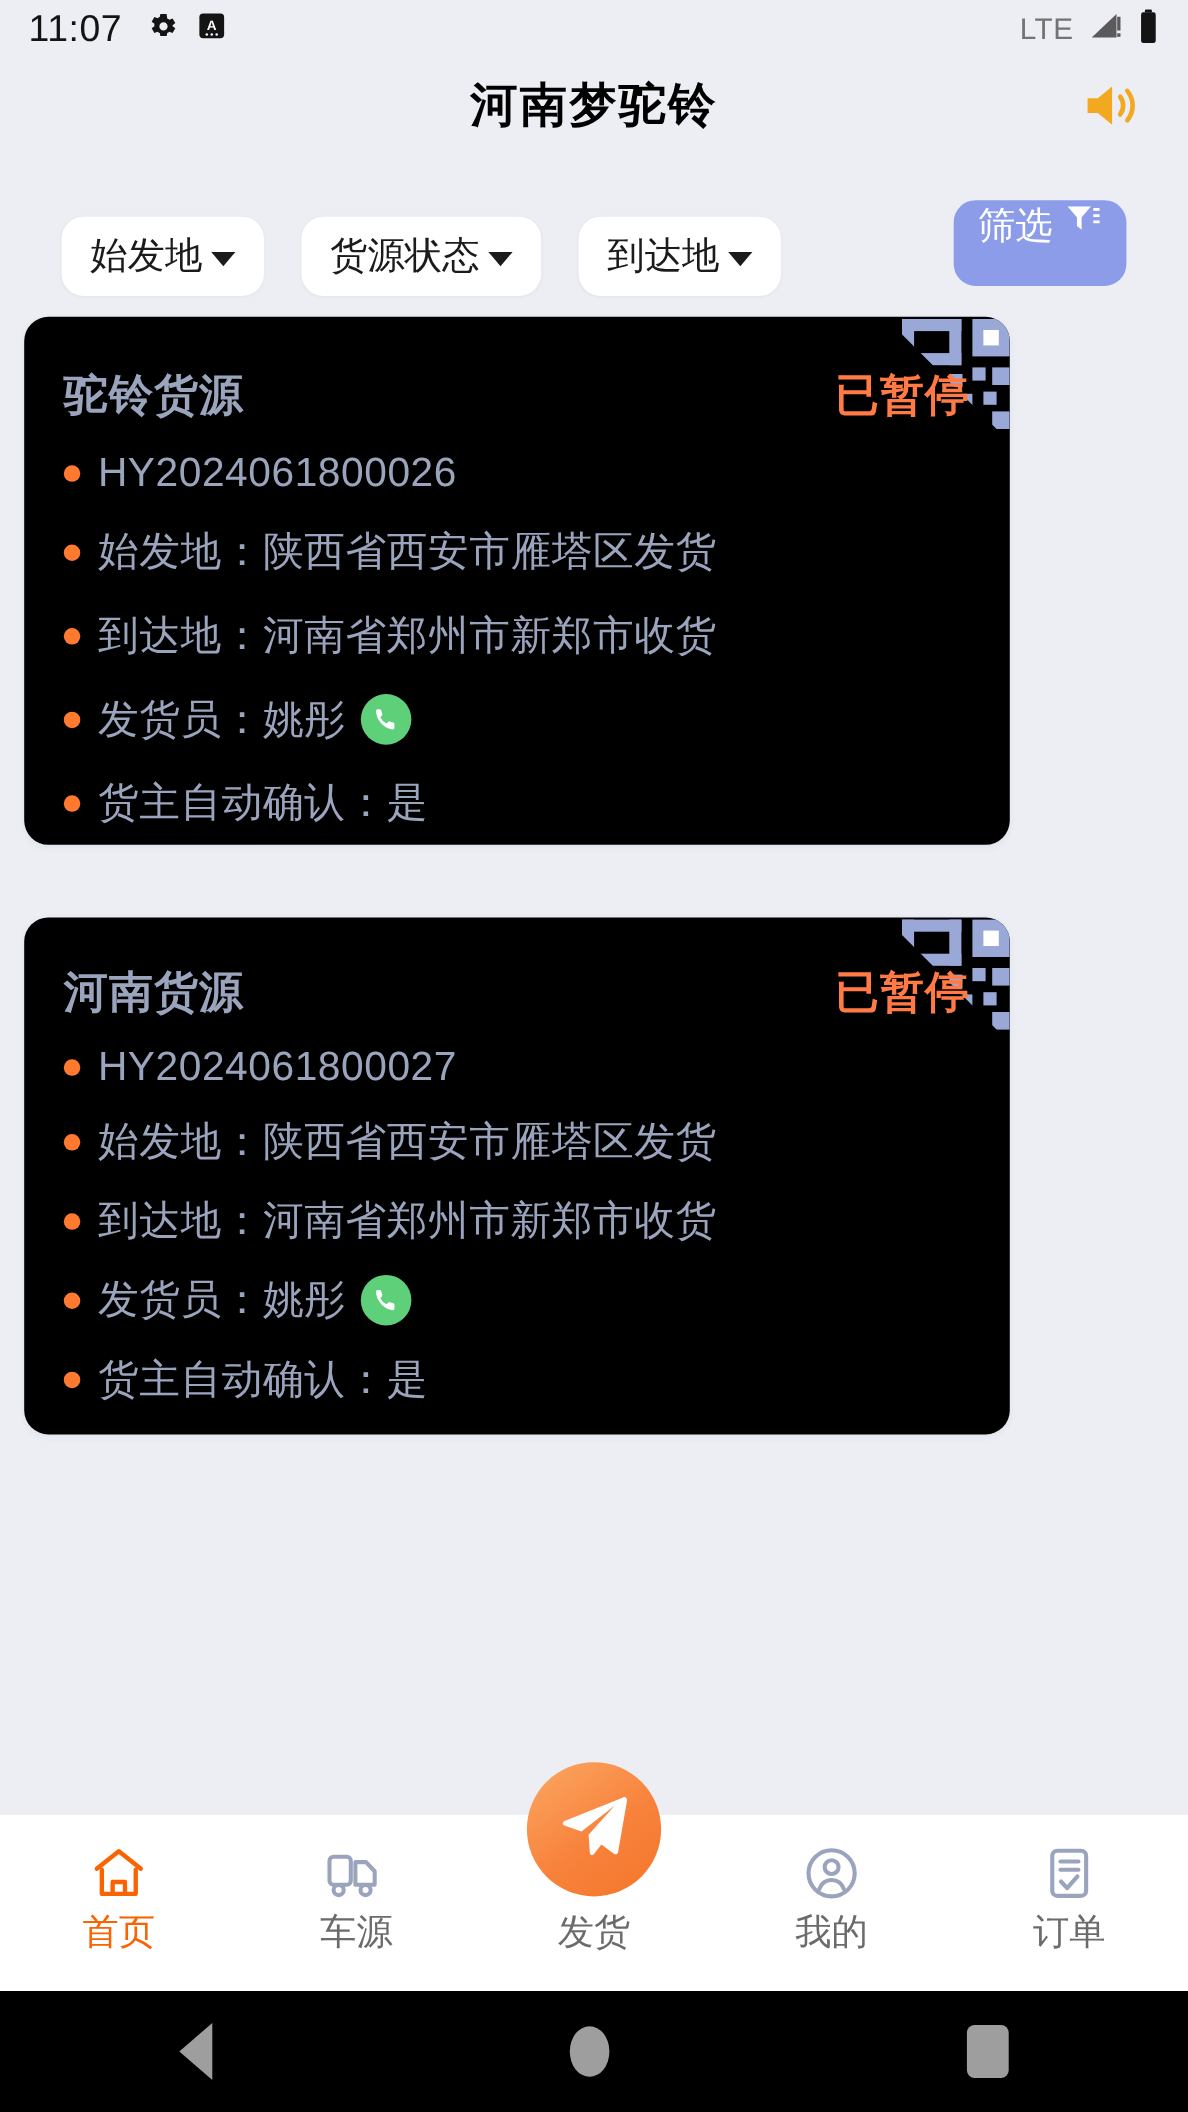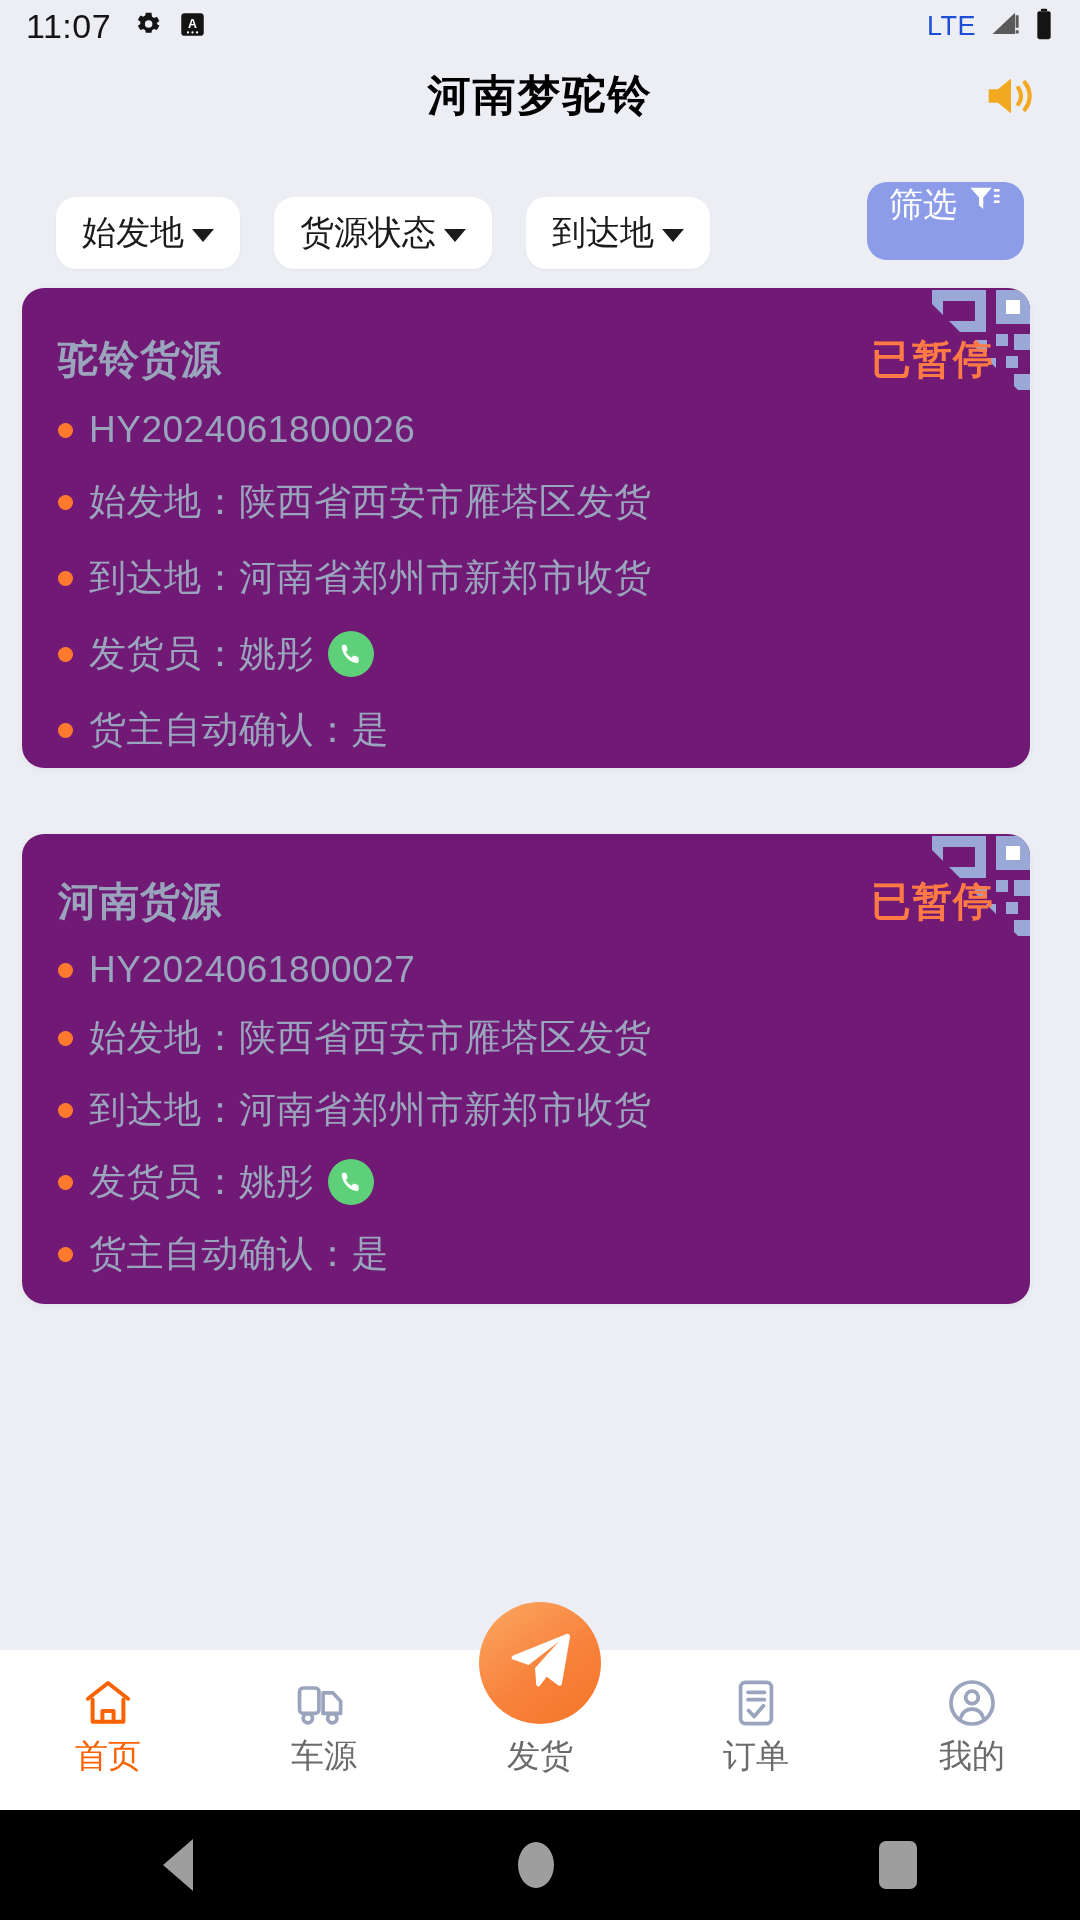--- a/index.html
+++ b/index.html
@@ -13,21 +13,21 @@
 
   
   .statusbar{
     position:absolute; top:0; left:0; width:1080px; height:52px;
     display:flex; align-items:center; padding:0 26px;
     background:#eceef4;
   }
   .sb-time{ font-size:34px; color:#141414; letter-spacing:.5px; line-height:1; }
   .sb-left-icons{ display:flex; align-items:center; gap:16px; margin-left:22px; }
   .sb-right{ margin-left:auto; display:flex; align-items:center; gap:12px; }
-  .sb-lte{ font-size:27px; color:#1d4ed8; letter-spacing:.5px; }
+  .sb-lte{ font-size:27px; color:#737373; letter-spacing:.5px; }
 
   
   .titlebar{
     position:absolute; top:52px; left:0; width:1080px; height:88px;
     display:flex; align-items:center; justify-content:center;
   }
   .title-text{ font-size:43px; font-weight:bold; color:#000000; letter-spacing:2px; }
   .speaker-btn{
     position:absolute; right:38px; top:50%; transform:translateY(-50%);
     width:62px; height:62px; display:flex; align-items:center; justify-content:center;
@@ -52,22 +52,22 @@
   }
   .chip-filter{
     height:78px; background:#8c9ce9; border-radius:20px;
     display:flex; align-items:flex-start; justify-content:center;
     padding:0 22px; gap:9px; font-size:34px; color:#ffffff;
     margin-left:auto;
   }
 
   
   .card{
-    position:absolute; left:22px; width:1008px;
-    background:#701a75; border-radius:22px; overflow:hidden;
+    position:absolute; left:22px; width:896px;
+    background:#000000; border-radius:22px; overflow:hidden;
     box-shadow:0 2px 7px rgba(40,50,90,.055);
   }
   .card-corner{
     position:absolute; top:0; right:0; width:150px; height:116px;
     overflow:hidden; pointer-events:none;
   }
   .card-corner svg{ position:absolute; top:-6px; right:-6px; }
   .card-head{
     position:relative; display:flex; align-items:flex-end; justify-content:space-between;
     padding:0 36px;
@@ -360,39 +360,39 @@
         </svg>
       </span>
       <span class="tab-label">车源</span>
     </div>
     <div class="tab">
       <span class="tab-icon"></span>
       <span class="tab-label">发货</span>
     </div>
     <div class="tab">
       <span class="tab-icon">
+        <svg width="60" height="56" viewBox="0 0 24 24" fill="none" stroke="#9aa4bd" stroke-width="1.6">
+          <circle cx="12" cy="12" r="9"></circle>
+          <circle cx="12" cy="9.6" r="2.7"></circle>
+          <path d="M7.2 18.2c.8-2.4 2.6-3.6 4.8-3.6s4 1.2 4.8 3.6" stroke-linecap="round"></path>
+        </svg>
+      </span>
+      <span class="tab-label">我的</span>
+    </div>
+    <div class="tab">
+      <span class="tab-icon">
         <svg width="60" height="56" viewBox="0 0 24 24" fill="none" stroke="#9aa4bd" stroke-width="1.6" stroke-linecap="round" stroke-linejoin="round">
           <rect x="5.4" y="3.2" width="13.2" height="17.6" rx="2"></rect>
           <path d="M8.6 7.4h7"></path>
             <path d="M8.6 10.6h7"></path>
           <path d="M8.8 15.2l2.4 2.6 4-4.6"></path>
         </svg>
       </span>
       <span class="tab-label">订单</span>
     </div>
-    <div class="tab">
-      <span class="tab-icon">
-        <svg width="60" height="56" viewBox="0 0 24 24" fill="none" stroke="#9aa4bd" stroke-width="1.6">
-          <circle cx="12" cy="12" r="9"></circle>
-          <circle cx="12" cy="9.6" r="2.7"></circle>
-          <path d="M7.2 18.2c.8-2.4 2.6-3.6 4.8-3.6s4 1.2 4.8 3.6" stroke-linecap="round"></path>
-        </svg>
-      </span>
-      <span class="tab-label">我的</span>
-    </div>
   </div>
 
   <div class="sysnav">
     <span class="sys-back"></span>
     <span class="sys-home"></span>
     <span class="sys-rec"></span>
   </div>
 
 </div>
 

